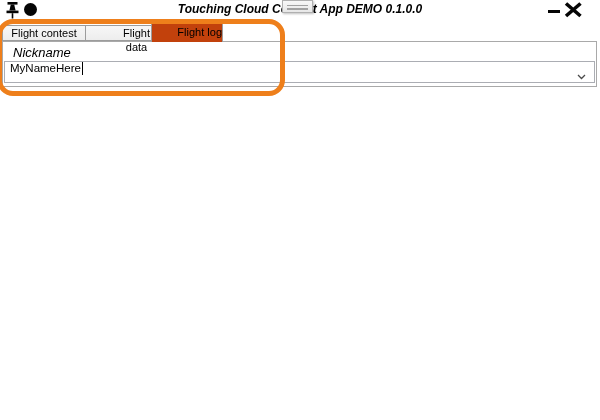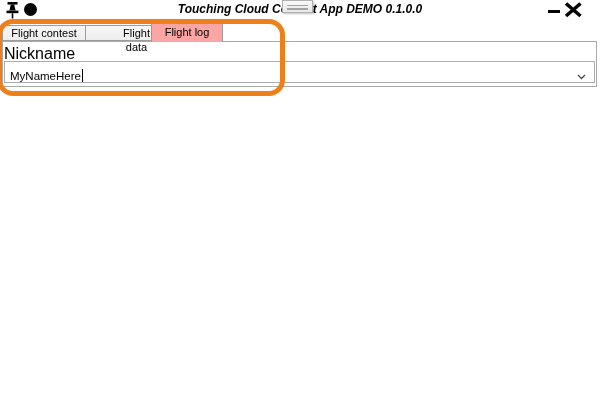--- a/index.html
+++ b/index.html
@@ -29,32 +29,32 @@
   
   .tabstrip{position:absolute;left:0;top:0;z-index:3;}
   .tab{
     position:absolute;box-sizing:border-box;height:16px;top:25px;
     background:linear-gradient(#f7f7f7,#ededed);border:1px solid #9c9c9c;
     font-size:11px;line-height:14px;text-align:center;cursor:pointer;z-index:3;
   }
   .tab.t0{left:2px;width:84px;}
   .tab.t1{left:85px;width:67px;padding-left:36px;}
   .tab.active{
-    left:151px;width:72px;top:23px;height:19px;background:#fca5a5;border-bottom:none;
-    line-height:16px;z-index:4;
+    left:151px;width:72px;top:23px;height:19px;background:#c2410c;border-bottom:none;
+    line-height:16px;z-index:4;text-align:right;
   }
   
   .content-panel{
     position:absolute;left:2px;top:41px;width:595px;height:46px;box-sizing:border-box;
     border:1px solid #a9a9a9;background:#fff;z-index:1;
   }
-  .nickname-label{position:absolute;left:4px;top:45px;font-size:16px;z-index:2;}
+  .nickname-label{position:absolute;left:13px;top:45px;font-size:13px;z-index:2;font-style:italic;}
   .combobox{
     position:absolute;left:4px;top:61px;width:591px;height:22px;box-sizing:border-box;
-    border:1px solid #abadb3;background:#fff;z-index:2;display:flex;align-items:flex-end;
+    border:1px solid #abadb3;background:#fff;z-index:2;display:flex;align-items:flex-start;
     padding-left:5px;font-size:11.5px;cursor:text;
   }
   .caret{display:inline-block;width:1px;height:13px;background:#000;margin-left:1px;}
   .combo-arrow{position:absolute;right:8px;top:8px;width:9px;height:6px;cursor:pointer;}
   
   .annotation{
     position:absolute;left:-3px;top:19px;width:288px;height:77px;box-sizing:border-box;
     border:5px solid #EE7F1B;border-radius:16px;z-index:9;pointer-events:none;
   }
 </style>

